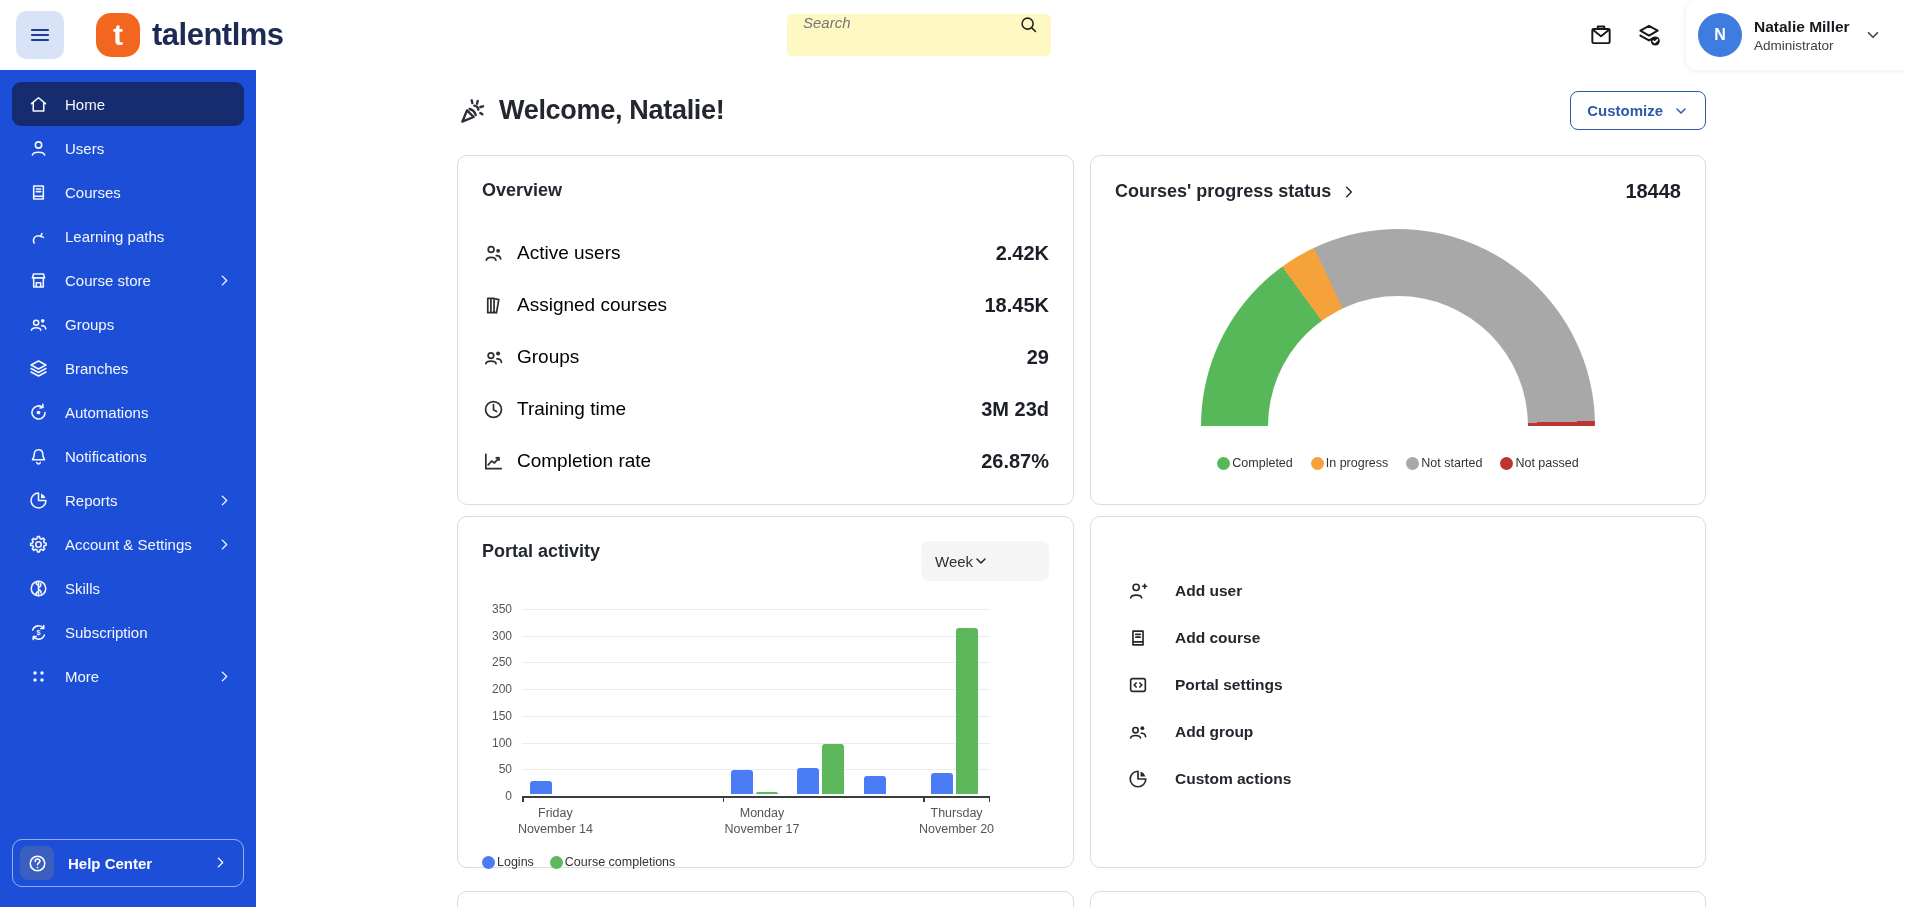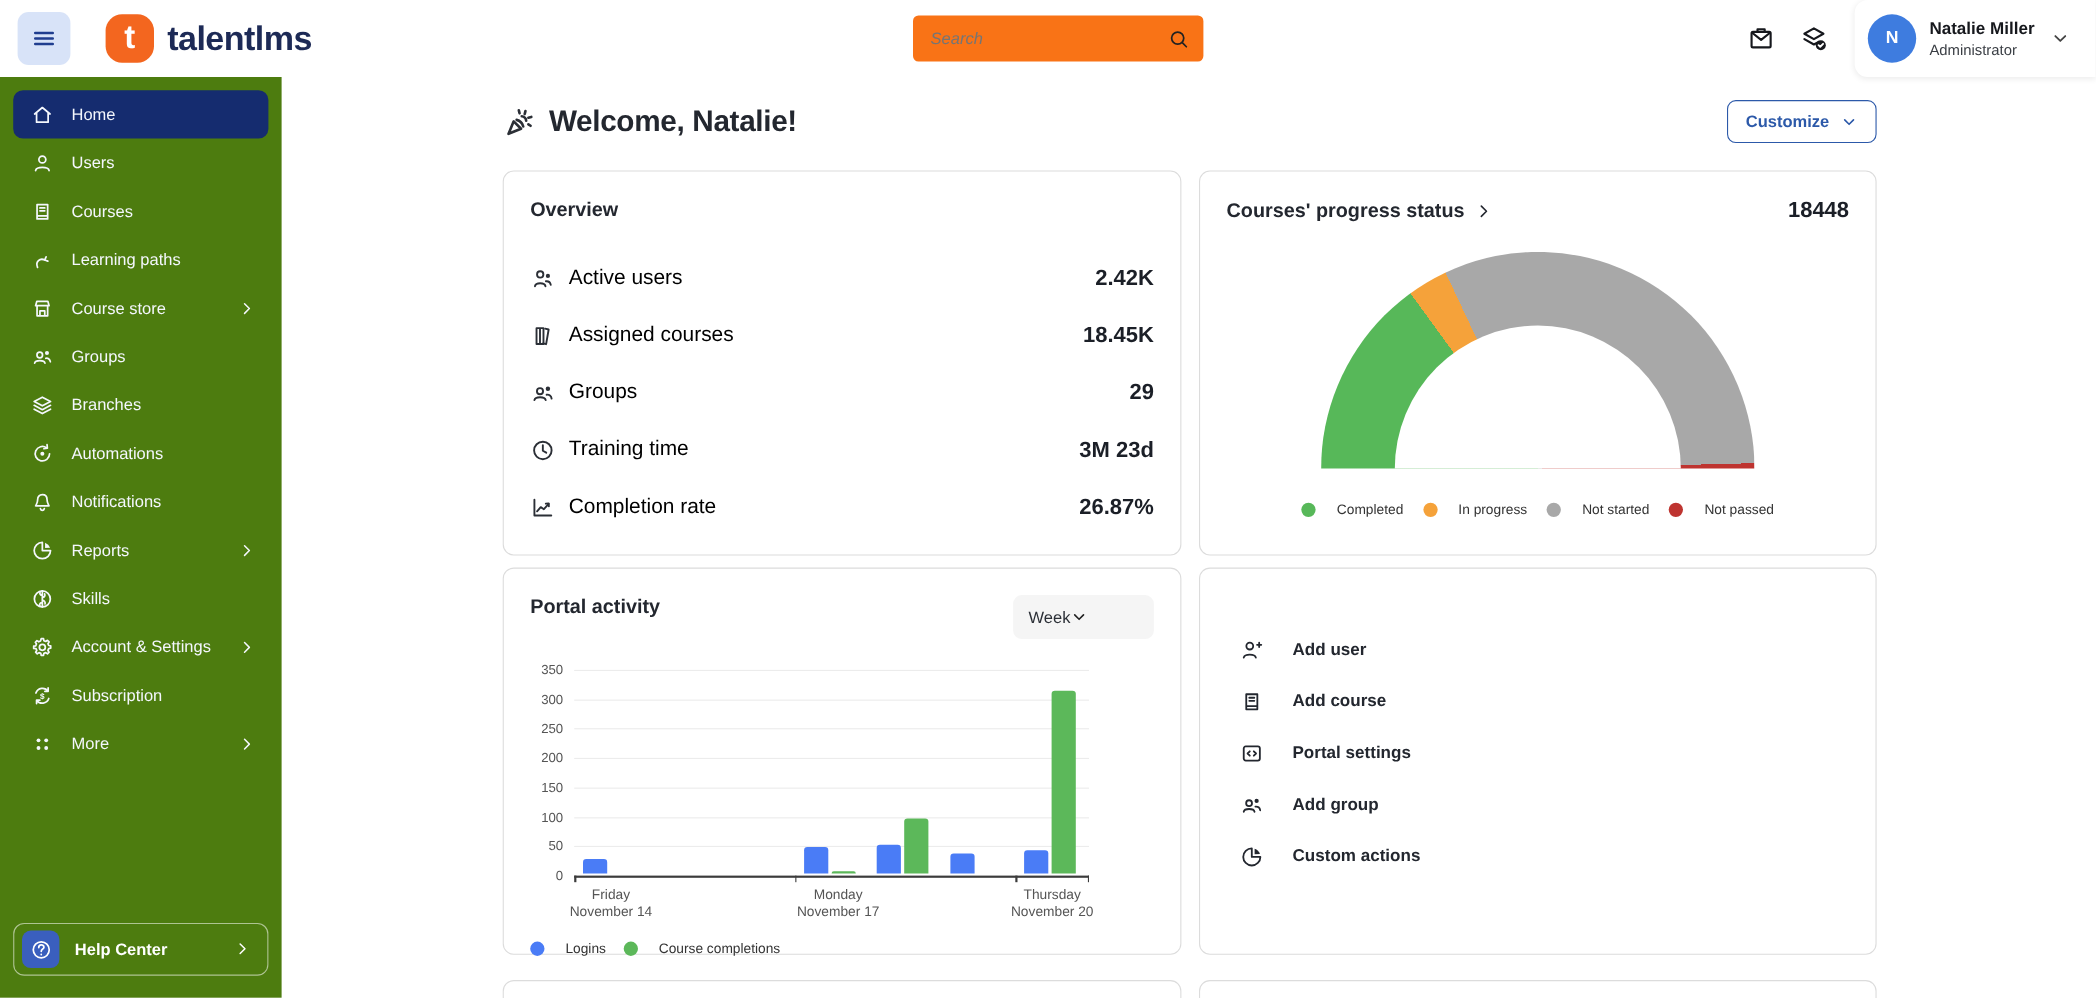--- a/index.html
+++ b/index.html
@@ -8,37 +8,37 @@
 
   
   .topbar { position:absolute; left:0; top:0; width:1905px; height:70px; background:#fff; z-index:5; }
   .hamburger { position:absolute; left:16px; top:11px; width:48px; height:48px; background:#d8e3f8;
     border-radius:10px; display:flex; align-items:center; justify-content:center; cursor:pointer; }
   .hamburger svg { width:24px; height:24px; color:#1f3d8f; }
   .logo { position:absolute; left:96px; top:13px; display:flex; align-items:center; gap:12px; }
   .logo-mark { width:44px; height:44px; background:#f3661f; border-radius:15px; display:flex;
     align-items:center; justify-content:center; color:#fff; font-size:30px; font-weight:bold; }
   .logo-word { font-size:31px; font-weight:800; color:#1d2a56; letter-spacing:-0.5px; }
-  .search { position:absolute; left:830px; top:14px; width:264px; height:42px; background:#f97316;
-    border-radius:5px; display:flex; align-items:center; padding:0 12px 0 16px; }
+  .search { position:absolute; left:787px; top:14px; width:264px; height:42px; background:#fef9c3;
+    border-radius:5px; display:flex; align-items:flex-start; padding:0 12px 0 16px; }
   .search input { flex:1; border:none; outline:none; background:transparent; font-style:italic;
     font-size:15px; color:#333; font-family:"Liberation Sans",sans-serif; }
   .search svg { width:21px; height:21px; color:#222; }
   .top-ico { position:absolute; top:22px; width:26px; height:26px; color:#16181d; cursor:pointer; }
   .user-chip { position:absolute; right:0; top:0; height:70px; width:219px; background:#fff;
     border-radius:12px 0 0 12px; box-shadow:0 1px 6px rgba(0,0,0,.08); display:flex;
     align-items:center; gap:12px; padding-left:12px; cursor:pointer; }
   .avatar { width:44px; height:44px; border-radius:50%; background:#3e7cdf; color:#fff;
     display:flex; align-items:center; justify-content:center; font-size:16px; font-weight:600; }
   .user-name { font-size:15.5px; font-weight:700; color:#16181d; line-height:1.3; }
   .user-role { font-size:13.5px; color:#3a3e44; }
   .user-chip .chev { width:18px; height:18px; color:#444; margin-left:2px; }
 
   
-  .sidebar { position:absolute; left:0; top:70px; width:256px; height:837px; background:#4d7c0f; padding-top:12px; }
+  .sidebar { position:absolute; left:0; top:70px; width:256px; height:837px; background:#1d4ed8; padding-top:12px; }
   .side-item { height:44px; margin:0 12px; border-radius:9px; display:flex; align-items:center;
     padding:0 12px 0 16px; color:#f4f7fd; cursor:pointer; }
   .side-item.active { background:#152c6f; }
   .si-icon { width:21px; height:21px; flex:none; display:flex; }
   .si-icon svg { width:21px; height:21px; }
   .si-label { margin-left:16px; font-size:15px; font-weight:500; flex:1; white-space:nowrap; }
   .si-chev { width:15px; height:15px; flex:none; }
   .si-chev svg { width:15px; height:15px; }
   .help-box { position:absolute; left:12px; bottom:20px; width:232px; height:48px;
     border:1.5px solid rgba(255,255,255,.55); border-radius:10px; display:flex; align-items:center;
@@ -76,21 +76,21 @@
 
   
   .prog-head { display:flex; align-items:center; }
   .prog-link { display:flex; align-items:center; gap:10px; cursor:pointer; }
   .prog-link svg { width:16px; height:16px; color:#23272f; }
   .prog-total { margin-left:auto; font-size:20px; font-weight:700; color:#1b1f27; }
   .gauge-wrap { width:394px; height:197px; margin:26px auto 0; position:relative; overflow:hidden; }
   .gauge-fill { position:absolute; left:0; top:0; width:394px; height:394px; border-radius:50%; }
   .gauge-hole { position:absolute; left:67px; top:67px; width:260px; height:260px; border-radius:50%; background:#fff; }
   .legend { display:flex; justify-content:center; gap:18px; margin-top:30px; }
-  .leg-item { display:flex; align-items:center; gap:19px; font-size:12.5px; color:#333;text-align:center; }
+  .leg-item { display:flex; align-items:center; gap:2px; font-size:12.5px; color:#333;text-align:center; }
   .dot { width:13px; height:13px; border-radius:50%; }
 
   
   .pa-head { display:flex; align-items:flex-start; }
   .week-dd { margin-left:auto; width:128px; height:40px; background:#f5f5f5; border-radius:8px;
     display:flex; align-items:center; padding:0 14px; font-size:15px; color:#2b2f36; cursor:pointer; }
   .week-dd svg { width:16px; height:16px; margin-left:auto; color:#222; }
   .chart { position:relative; margin-top:28px; height:260px; }
   .plot { position:absolute; left:40px; top:0; width:468px; height:187px; }
   .gridline { position:absolute; left:0; width:100%; height:1px; background:#ececec; }
@@ -270,40 +270,40 @@
     <span class="si-label">Reports</span>
     <span class="si-chev">
           <svg viewBox="0 0 24 24" fill="none" stroke="currentColor" stroke-width="1.8" stroke-linecap="round" stroke-linejoin="round" width="100%" height="100%">
             <path d="M8.5 5l7 7-7 7" stroke-width="2.2"></path>
           </svg>
         </span>
   </div>
       <div class="side-item">
     <span class="si-icon">
           <svg viewBox="0 0 24 24" fill="none" stroke="currentColor" stroke-width="1.8" stroke-linecap="round" stroke-linejoin="round" width="100%" height="100%">
+            <path d="M10.8 3h2.4l.4 2.1 1.9.8 1.8-1.2 1.7 1.7-1.2 1.8.8 1.9 2.1.4v2.4l-2.1.4-.8 1.9 1.2 1.8-1.7 1.7-1.8-1.2-1.9.8-.4 2.1h-2.4l-.4-2.1-1.9-.8-1.8 1.2-1.7-1.7 1.2-1.8-.8-1.9L3 13.2v-2.4l2.1-.4.8-1.9-1.2-1.8 1.7-1.7 1.8 1.2 1.9-.8z"></path>
+            <circle cx="12" cy="12" r="3.1"></circle>
+          </svg>
+        </span>
+    <span class="si-label">Account &amp; Settings</span>
+    <span class="si-chev">
+          <svg viewBox="0 0 24 24" fill="none" stroke="currentColor" stroke-width="1.8" stroke-linecap="round" stroke-linejoin="round" width="100%" height="100%">
+            <path d="M8.5 5l7 7-7 7" stroke-width="2.2"></path>
+          </svg>
+        </span>
+  </div>
+      <div class="side-item">
+    <span class="si-icon">
+          <svg viewBox="0 0 24 24" fill="none" stroke="currentColor" stroke-width="1.8" stroke-linecap="round" stroke-linejoin="round" width="100%" height="100%">
             <circle cx="12" cy="12" r="8.3"></circle>
             <path d="M12 3.7v16.6M12 8.2c-2 0-3-1.5-2.4-3.1M12 10.4c2.4 0 3-2 2.4-3.7M12 13.6c2 0 3.3 1.5 2.8 3.5M12 15.8c-2.3 0-3.2 1.6-2.6 3.3"></path>
           </svg>
         </span>
     <span class="si-label">Skills</span>
 
-  </div>
-      <div class="side-item">
-    <span class="si-icon">
-          <svg viewBox="0 0 24 24" fill="none" stroke="currentColor" stroke-width="1.8" stroke-linecap="round" stroke-linejoin="round" width="100%" height="100%">
-            <path d="M10.8 3h2.4l.4 2.1 1.9.8 1.8-1.2 1.7 1.7-1.2 1.8.8 1.9 2.1.4v2.4l-2.1.4-.8 1.9 1.2 1.8-1.7 1.7-1.8-1.2-1.9.8-.4 2.1h-2.4l-.4-2.1-1.9-.8-1.8 1.2-1.7-1.7 1.2-1.8-.8-1.9L3 13.2v-2.4l2.1-.4.8-1.9-1.2-1.8 1.7-1.7 1.8 1.2 1.9-.8z"></path>
-            <circle cx="12" cy="12" r="3.1"></circle>
-          </svg>
-        </span>
-    <span class="si-label">Account &amp; Settings</span>
-    <span class="si-chev">
-          <svg viewBox="0 0 24 24" fill="none" stroke="currentColor" stroke-width="1.8" stroke-linecap="round" stroke-linejoin="round" width="100%" height="100%">
-            <path d="M8.5 5l7 7-7 7" stroke-width="2.2"></path>
-          </svg>
-        </span>
   </div>
       <div class="side-item">
     <span class="si-icon">
           <svg viewBox="0 0 24 24" fill="none" stroke="currentColor" stroke-width="1.8" stroke-linecap="round" stroke-linejoin="round" width="100%" height="100%">
             <path d="M5.3 9.2A7.2 7.2 0 0 1 18 7.4M18 7.4V3.9M18 7.4h-3.4M18.7 14.8A7.2 7.2 0 0 1 6 16.6M6 16.6v3.5M6 16.6h3.4"></path>
             <text x="12" y="15.3" font-size="8.5" text-anchor="middle" fill="currentColor" stroke="none" font-family="sans-serif" font-weight="bold">$</text>
           </svg>
         </span>
     <span class="si-label">Subscription</span>
 

